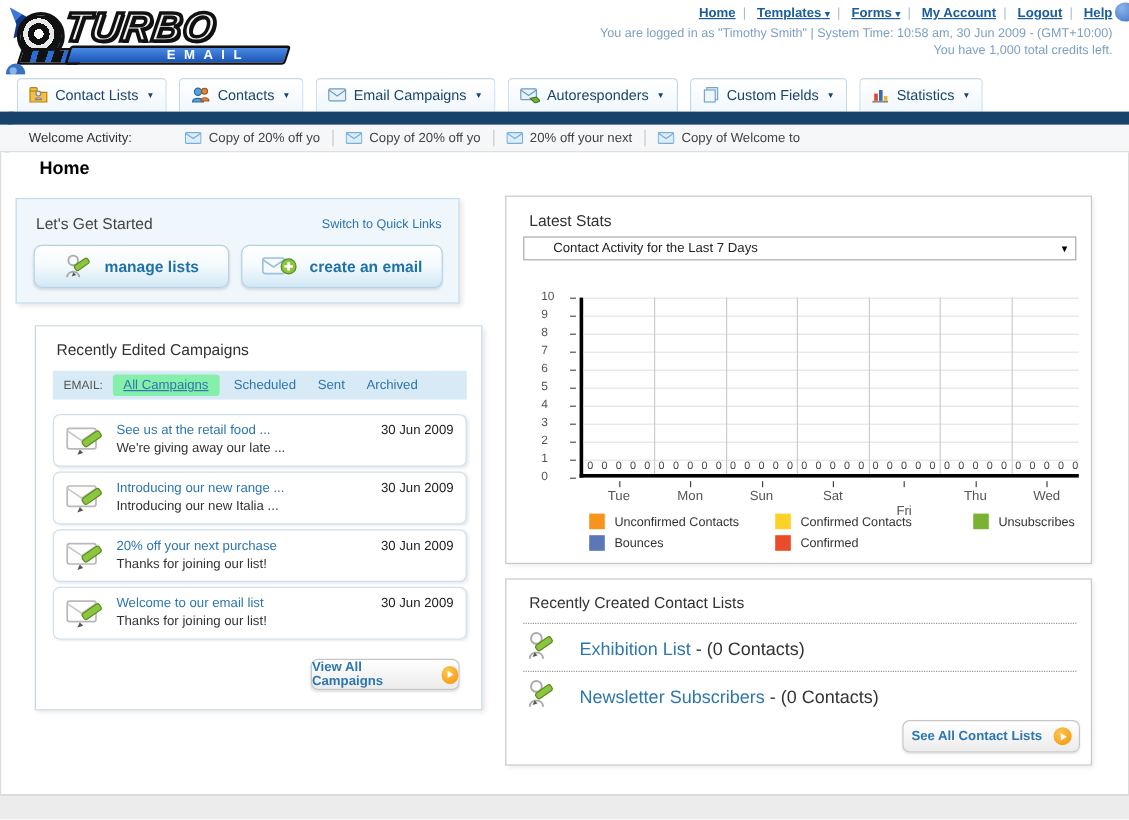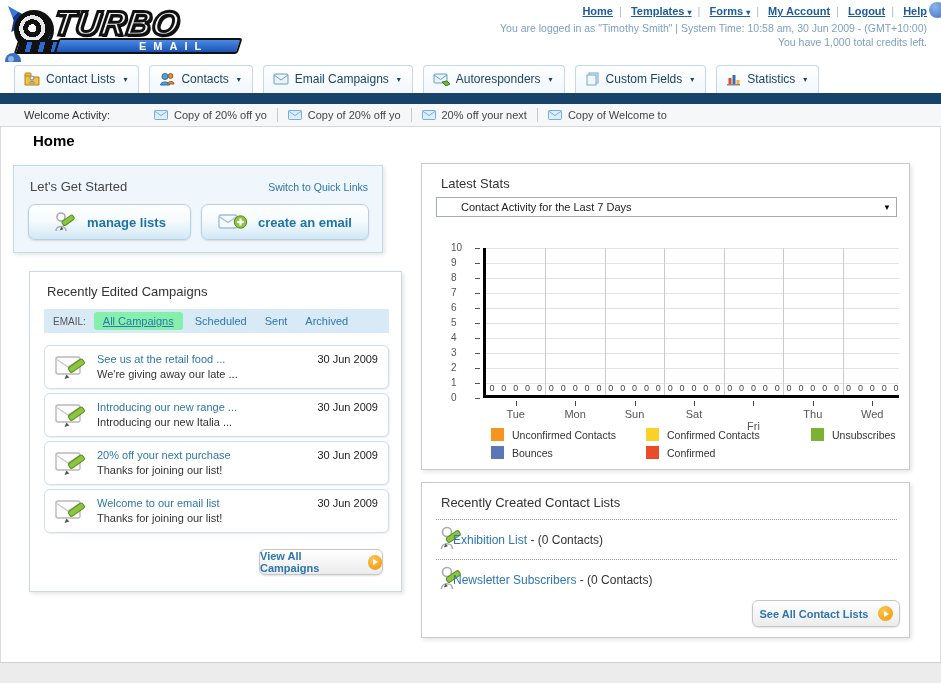--- a/index.html
+++ b/index.html
@@ -113,21 +113,21 @@
   .xtick { position:absolute; width:1px; height:5px; background:#444; }
   .xlabel { position:absolute; text-align:center; font-size:11px; color:#555; }
 
   .legend-item { position:absolute; display:flex; align-items:center; gap:8px; font-size:10.5px; color:#333; }
   .swatch { width:13px; height:13px; }
 
   
   #contact-lists { left:421px; top:482px; width:489px; height:156px; border-color:#c9c9c9; }
   .dotted { position:absolute; left:14px; width:461px; border-top:1px dotted #9a9a9a; }
   .cl-item-icon { position:absolute; left:17px; }
-  .cl-link { position:absolute; left:31px; font-size:12px; }
+  .cl-link { position:absolute; left:61px; font-size:15px; }
   .cl-link a { color:#2d76af; cursor:pointer; }
   .cl-link .detail { color:#333; }
   #see-all { left:330px; top:117px; width:148px; height:27px; }
 </style>
 </head>
 <body>
 
 <div class="header">
   <div class="logo">
     <div class="logo-flame"></div>

